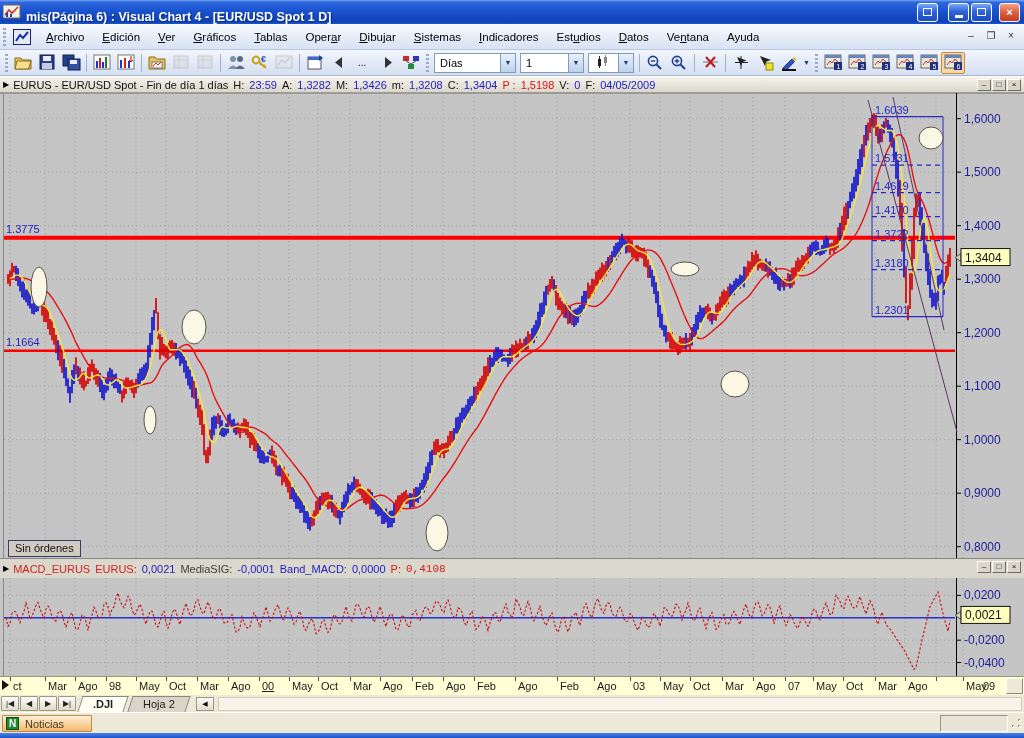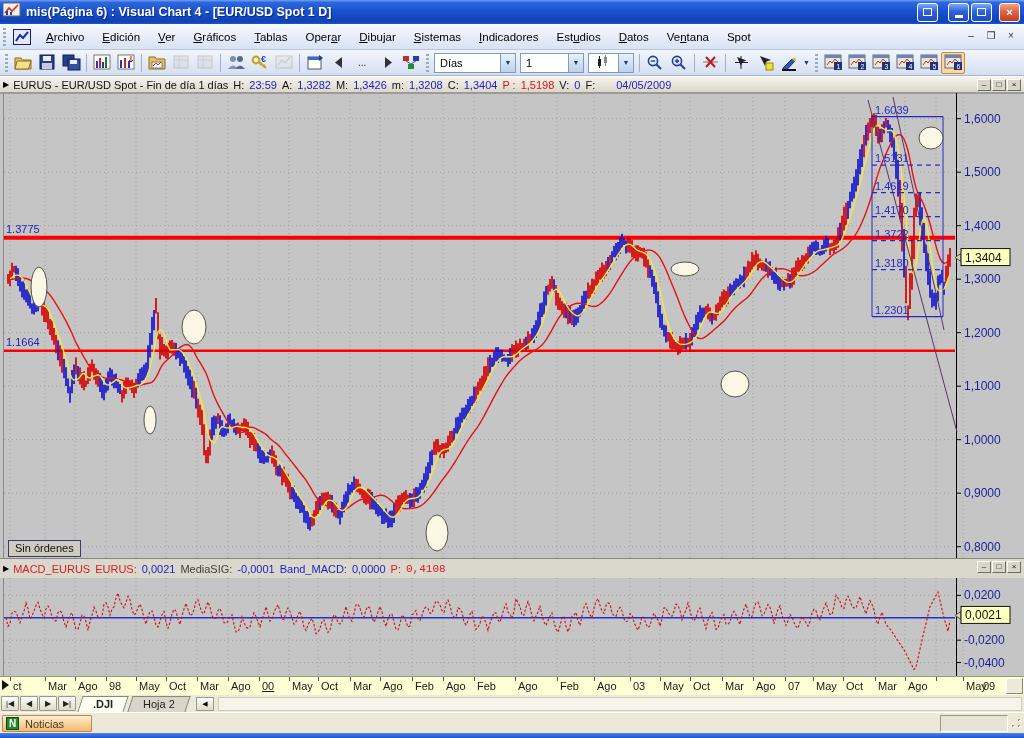--- a/index.html
+++ b/index.html
@@ -2,21 +2,21 @@
 <html><head>
 <meta charset="utf-8">
 <style>
   html,body{margin:0;padding:0;background:#777;font-family:"Liberation Sans",sans-serif;}
   *{box-sizing:border-box;}
   #app{position:relative;width:1024px;height:738px;background:#ECE9D8;overflow:hidden;}
 
   
   .titlebar{position:absolute;left:0;top:0;width:1024px;height:24px;
     background:linear-gradient(180deg,#6FA3F4 0%,#2E66DE 10%,#1A53CF 45%,#0F42B4 90%,#1C55D2 100%);
-    display:flex;align-items:center;padding-left:3px;}
+    display:flex;align-items:flex-end;padding-left:3px;}
   .title-text{color:#fff;font-weight:bold;font-size:12.5px;text-shadow:1px 1px 1px #0A2A7A;margin-left:5px;white-space:nowrap;}
   .tb-btns{position:absolute;right:4px;top:3px;display:flex;gap:2px;}
   .tb-btn{width:21px;height:19px;border:1px solid #fff;border-radius:3px;
     background:linear-gradient(180deg,#7AA8F8,#2E62D8 45%,#1C4CC0);color:#fff;
     font-size:11px;line-height:17px;text-align:center;font-weight:bold;}
   .tb-btn.close{background:linear-gradient(180deg,#F2A285,#DF6548 45%,#C33B1D);margin-left:5px;}
   .tb-btn .min-glyph{display:block;width:8px;height:3px;background:#fff;margin:11px auto 0;}
   .tb-btn .res-glyph{display:block;width:9px;height:8px;border:1.5px solid #fff;margin:4px auto 0;}
 
   
@@ -143,21 +143,21 @@
         <span class="menu-item"><u>V</u>er</span>
         <span class="menu-item"><u>G</u>ráficos</span>
         <span class="menu-item"><u>T</u>ablas</span>
         <span class="menu-item">Oper<u>a</u>r</span>
         <span class="menu-item"><u>D</u>ibujar</span>
         <span class="menu-item"><u>S</u>istemas</span>
         <span class="menu-item"><u>I</u>ndicadores</span>
         <span class="menu-item">Est<u>u</u>dios</span>
         <span class="menu-item"><u>D</u>atos</span>
         <span class="menu-item">Ve<u>n</u>tana</span>
-        <span class="menu-item">Spot</span>
+        <span class="menu-item">Ayuda</span>
       </span>
     <span class="mdi-btns">
       <span class="mdi-btn">–</span>
       <span class="mdi-btn">❐</span>
       <span class="mdi-btn">×</span>
     </span>
   </div>
 
   <div class="toolbar" id="toolbar">
       <span class="mgrip"></span>
@@ -403,21 +403,21 @@
         <span class="hdr-part" style="color: rgb(32, 32, 200);">1,3426</span>
         <span class="hdr-part" style="color: rgb(17, 17, 17);">m:</span>
         <span class="hdr-part" style="color: rgb(32, 32, 200);">1,3208</span>
         <span class="hdr-part" style="color: rgb(17, 17, 17);">C:</span>
         <span class="hdr-part" style="color: rgb(32, 32, 200);">1,3404</span>
         <span class="hdr-part" style="color: rgb(224, 16, 16);">P :</span>
         <span class="hdr-part" style="color: rgb(224, 16, 16);">1,5198</span>
         <span class="hdr-part" style="color: rgb(17, 17, 17);">V:</span>
         <span class="hdr-part" style="color: rgb(32, 32, 200);">0</span>
         <span class="hdr-part" style="color: rgb(17, 17, 17);">F:</span>
-        <span class="hdr-part" style="color: rgb(32, 32, 200); margin-left: 16px;">04/05/2009</span>
+        <span class="hdr-part" style="color: rgb(32, 32, 200);">04/05/2009</span>
       </span>
     <span class="panel-btns">
       <span class="pbtn">–</span>
       <span class="pbtn">□</span>
       <span class="pbtn">×</span>
     </span>
   </div>
 
   <svg id="svg-main" width="1024" height="465" viewBox="0 93 1024 465">
       <rect x="0" y="93" width="1024" height="465" fill="#C5C5C5"></rect>

